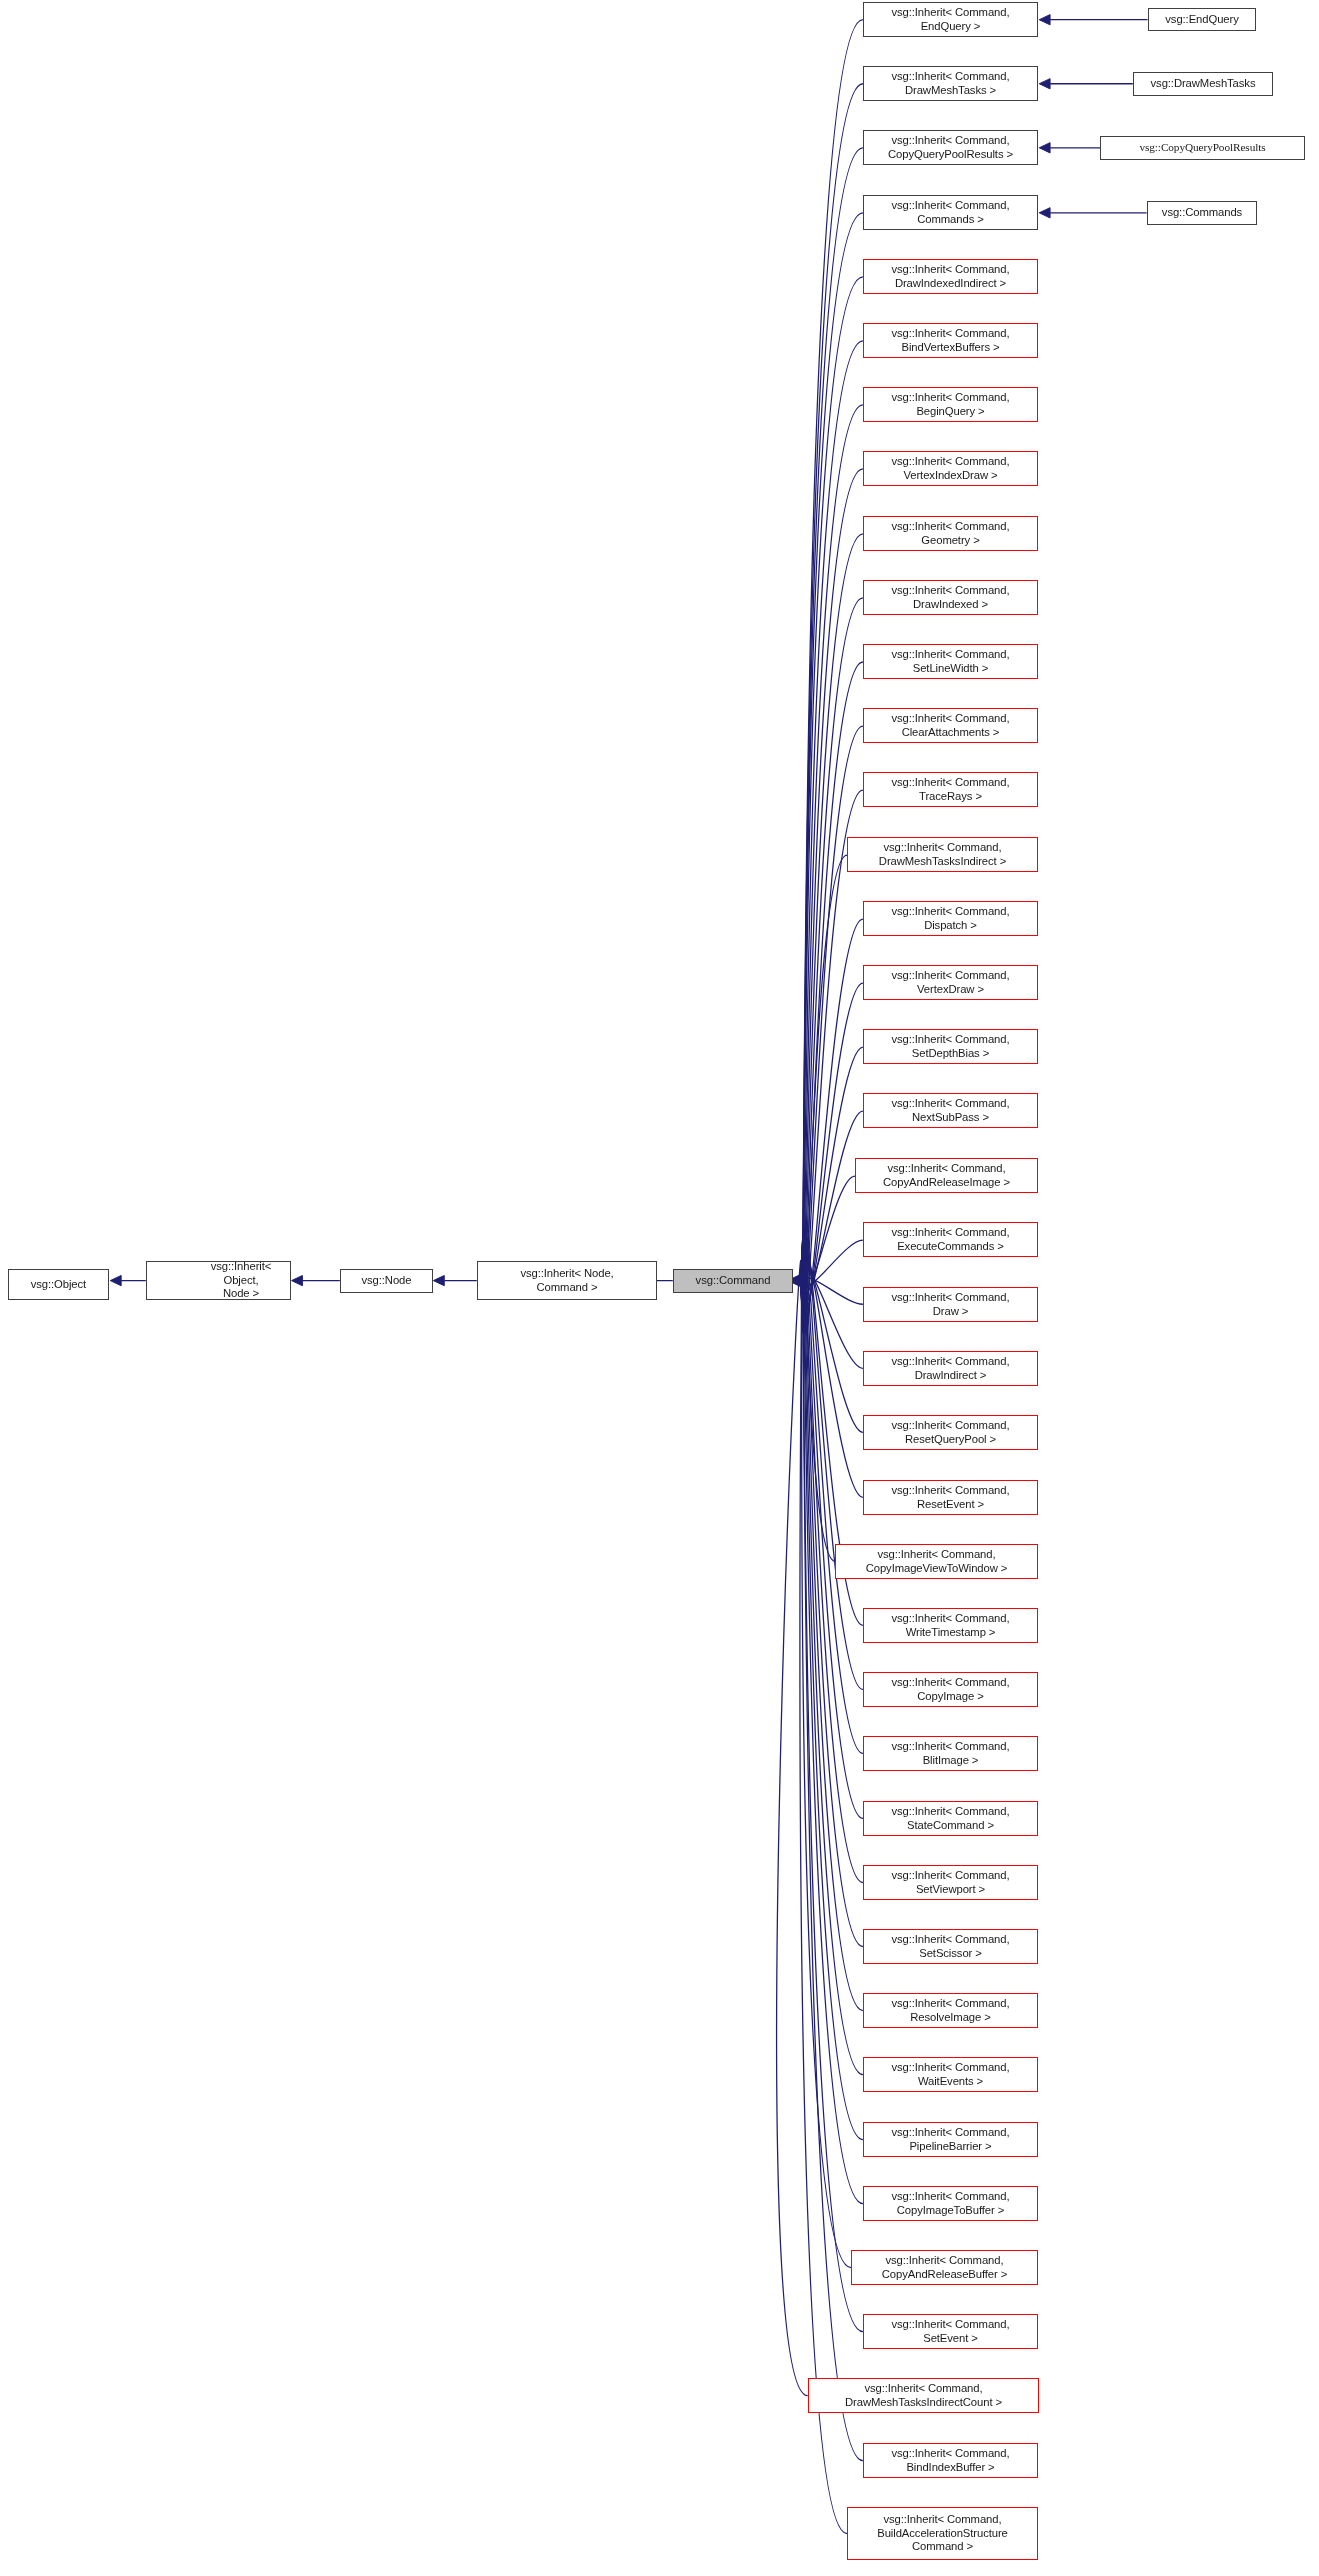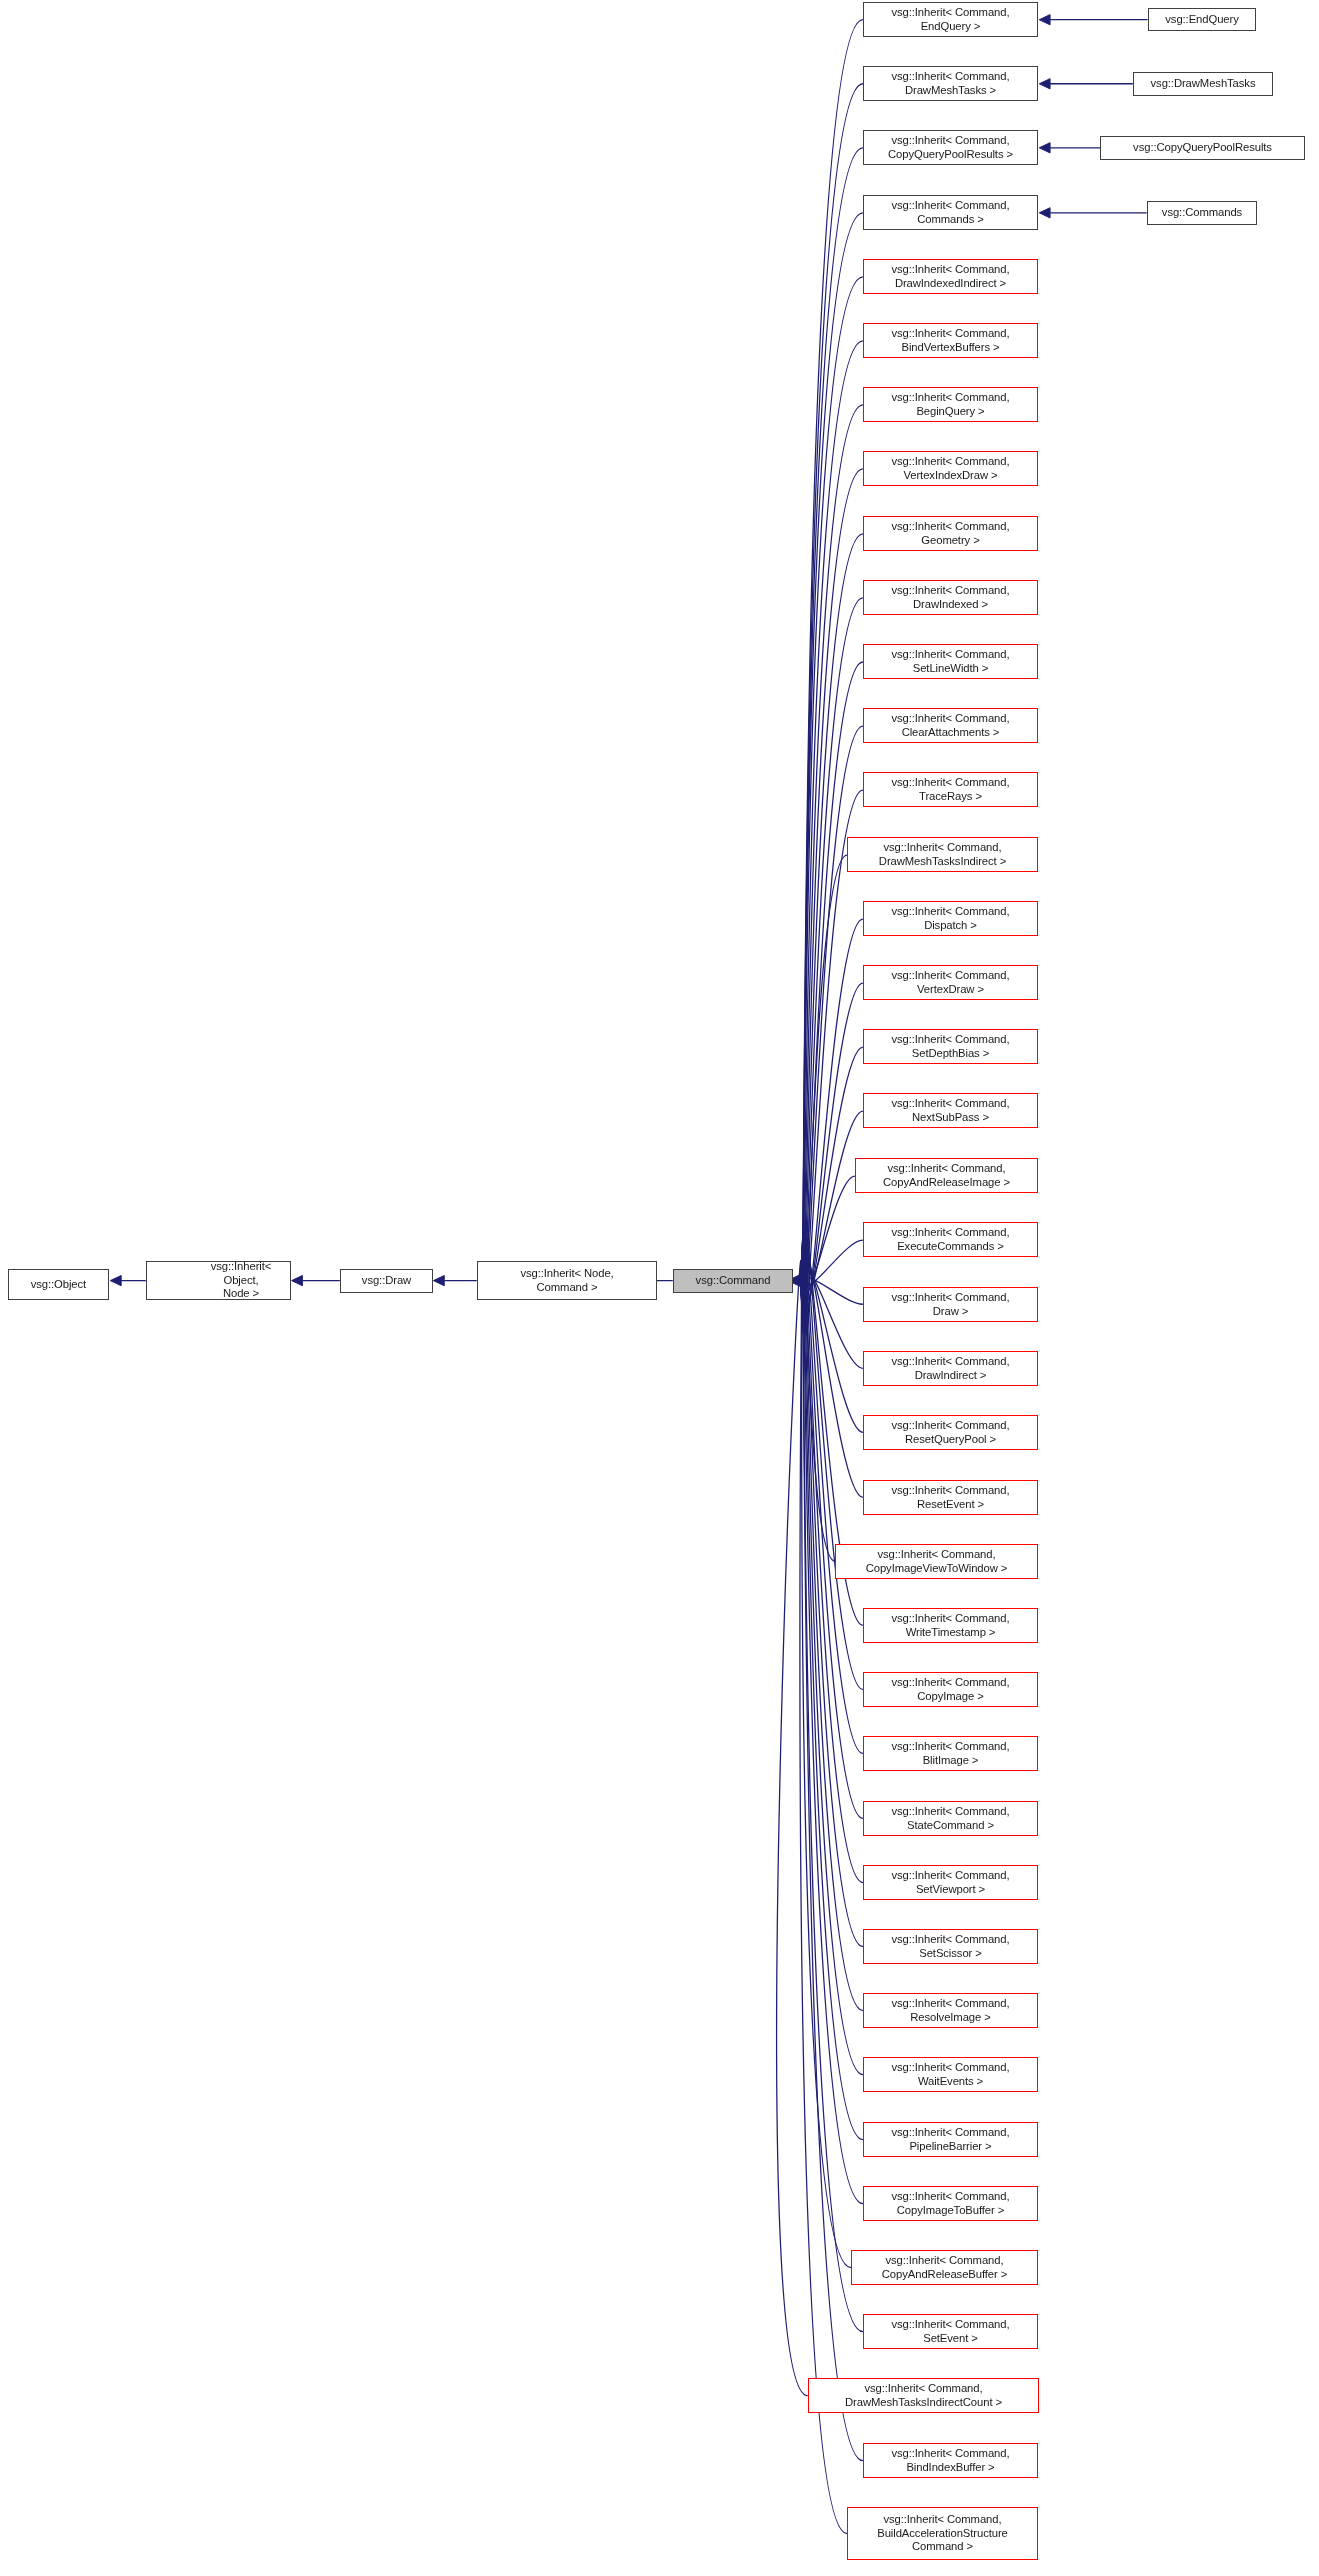--- a/index.html
+++ b/index.html
@@ -119,33 +119,33 @@
       <path d="M 864 2302 C 795.9 2302, 819 1051.1333333333334, 813 1311.1333333333334" fill="none" stroke="#1f1f72" stroke-width="1.3"></path>
       <path d="M 876 2367 C 806 2367, 819 1051.8555555555556, 813 1311.8555555555556" fill="none" stroke="#1f1f72" stroke-width="1.3"></path>
       <path d="M 820 2432 C 750 2432, 819 1052, 813 1312" fill="none" stroke="#1f1f72" stroke-width="1.3"></path>
       <path d="M 876 2498 C 806 2498, 819 1052, 813 1312" fill="none" stroke="#1f1f72" stroke-width="1.3"></path>
       <path d="M 860 2572 C 790 2572, 819 1052, 813 1312" fill="none" stroke="#1f1f72" stroke-width="1.3"></path>
     </svg>
   <div id="nodes">
       <div class="node" style="left: 7.9px; top: 1269px; width: 101px; height: 31px; justify-content: flex-end;"><span class="nlabel">vsg::Object</span></div>
       <div class="node" style="left: 146px; top: 1261px; width: 145px; height: 39px; padding-left: 45px;"><span class="nlabel">vsg::Inherit&lt; Object,
 Node &gt;</span></div>
-      <div class="node" style="left: 340px; top: 1269px; width: 93px; height: 23.6px;"><span class="nlabel">vsg::Draw</span></div>
+      <div class="node" style="left: 340px; top: 1269px; width: 93px; height: 23.6px;"><span class="nlabel">vsg::Node</span></div>
       <div class="node" style="left: 477px; top: 1261px; width: 180px; height: 39px;"><span class="nlabel">vsg::Inherit&lt; Node,
 Command &gt;</span></div>
       <div class="node current" style="left: 673px; top: 1269px; width: 120px; height: 23.6px;"><span class="nlabel">vsg::Command</span></div>
       <div class="node" style="left: 863px; top: 2px; width: 175px; height: 35px;"><span class="nlabel">vsg::Inherit&lt; Command,
 EndQuery &gt;</span></div>
       <div class="node" style="left: 1148px; top: 7.9px; width: 108px; height: 23.6px;"><span class="nlabel">vsg::EndQuery</span></div>
       <div class="node" style="left: 863px; top: 66px; width: 175px; height: 35px;"><span class="nlabel">vsg::Inherit&lt; Command,
 DrawMeshTasks &gt;</span></div>
       <div class="node" style="left: 1133px; top: 72px; width: 140px; height: 23.6px;"><span class="nlabel">vsg::DrawMeshTasks</span></div>
       <div class="node" style="left: 863px; top: 130px; width: 175px; height: 35px;"><span class="nlabel">vsg::Inherit&lt; Command,
 CopyQueryPoolResults &gt;</span></div>
-      <div class="node" style="left: 1100px; top: 136px; width: 205px; height: 23.6px;"><span class="nlabel">vsg::CopyQueryPoolResults</span></div>
+      <div class="node" style="left: 1100px; top: 136px; width: 205px; height: 23.6px; font-family: Liberation Serif, serif;"><span class="nlabel">vsg::CopyQueryPoolResults</span></div>
       <div class="node" style="left: 863px; top: 195px; width: 175px; height: 35px;"><span class="nlabel">vsg::Inherit&lt; Command,
 Commands &gt;</span></div>
       <div class="node" style="left: 1147px; top: 201px; width: 110px; height: 23.6px;"><span class="nlabel">vsg::Commands</span></div>
       <div class="node red" style="left: 863px; top: 259px; width: 175px; height: 35px;"><span class="nlabel">vsg::Inherit&lt; Command,
 DrawIndexedIndirect &gt;</span></div>
       <div class="node red" style="left: 863px; top: 323px; width: 175px; height: 35px;"><span class="nlabel">vsg::Inherit&lt; Command,
 BindVertexBuffers &gt;</span></div>
       <div class="node red" style="left: 863px; top: 387px; width: 175px; height: 35px;"><span class="nlabel">vsg::Inherit&lt; Command,
 BeginQuery &gt;</span></div>
       <div class="node red" style="left: 863px; top: 451px; width: 175px; height: 35px;"><span class="nlabel">vsg::Inherit&lt; Command,

